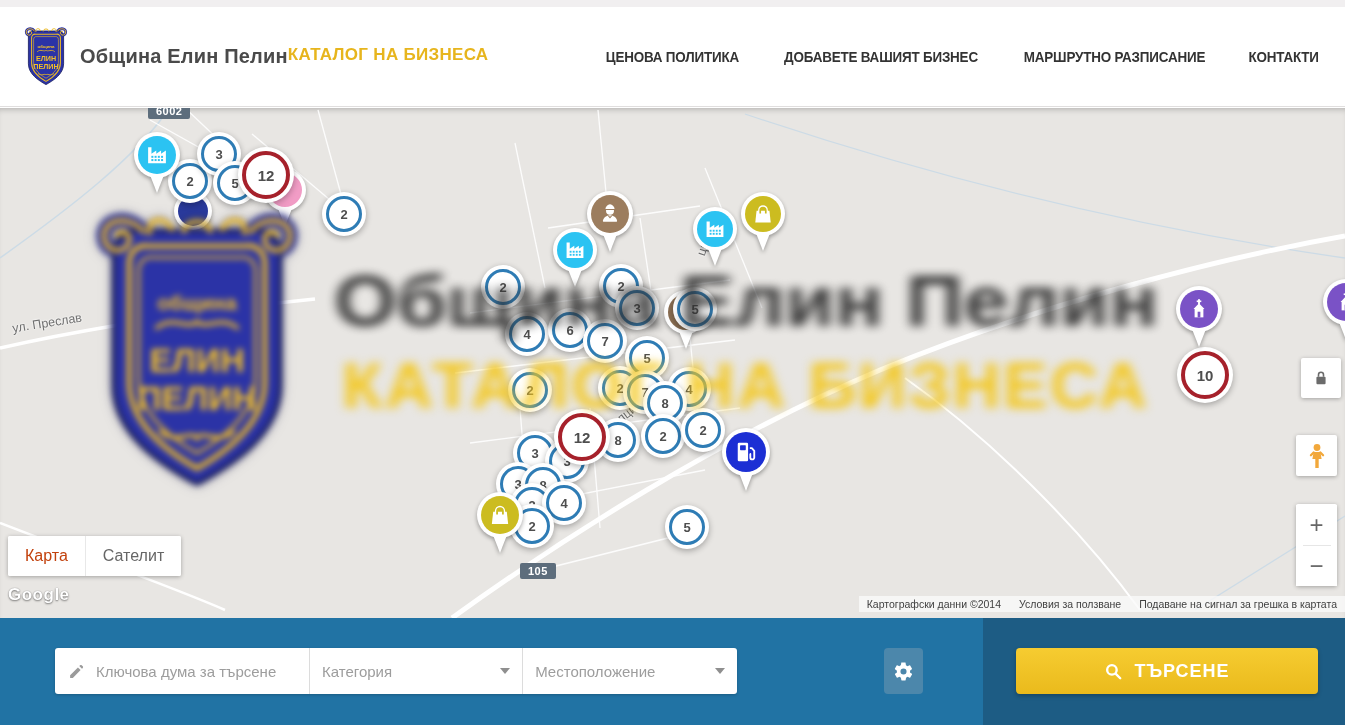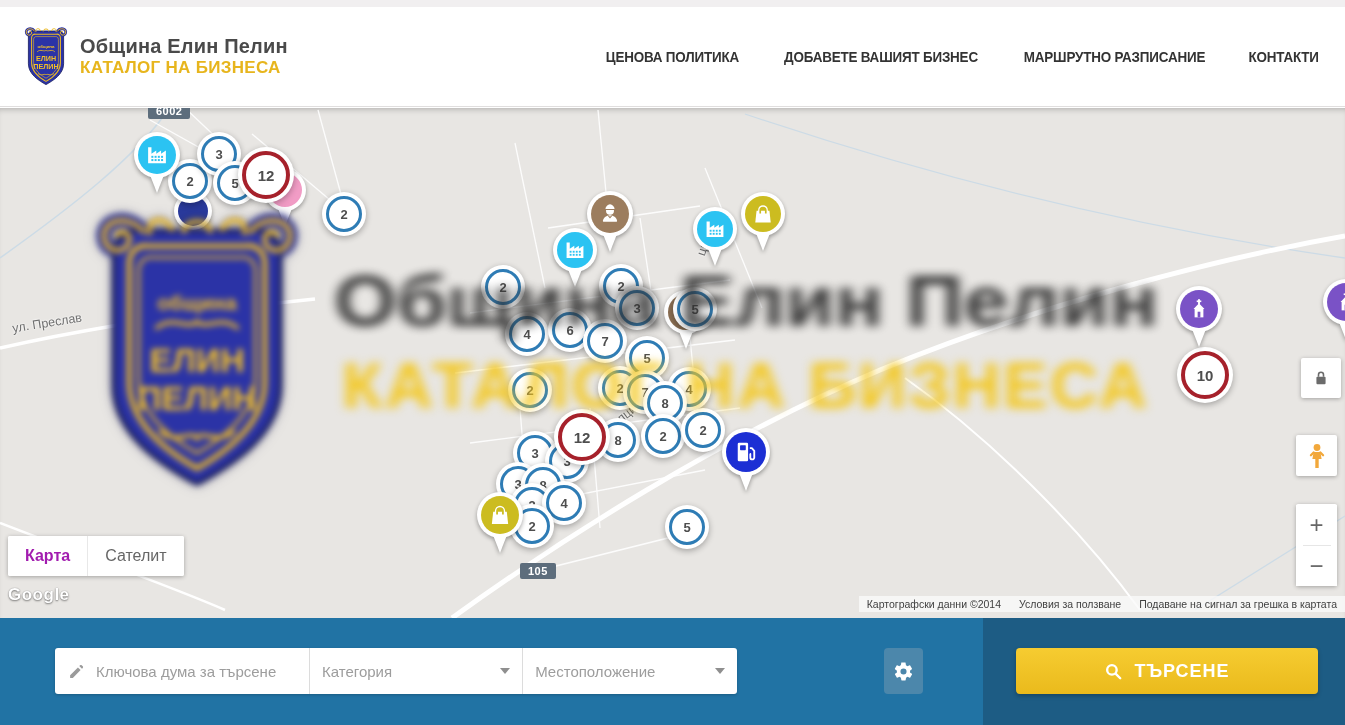--- a/index.html
+++ b/index.html
@@ -5,21 +5,21 @@
   html,body{margin:0;padding:0;}
   .page{position:relative;width:1345px;height:725px;overflow:hidden;background:#fff;
         font-family:"Liberation Sans",sans-serif;}
 
   
   .top-strip{position:absolute;left:0;top:0;width:100%;height:7px;background:#f1eff0;}
   .header{position:absolute;left:0;top:7px;width:100%;height:100px;background:#fff;
           border-bottom:1px solid #e0dede;display:flex;align-items:center;justify-content:space-between;
           box-sizing:border-box;padding:0 25px 0 22px;z-index:30;}
   .brand{display:flex;align-items:center;gap:10px;}
-  .brand-text{display:flex;flex-direction:column;line-height:1.15;}
+  .brand-text{display:flex;flex-direction:row;line-height:1.15;}
   .brand-title{font-size:20px;font-weight:bold;color:#4a4a4a;letter-spacing:.2px;}
   .brand-sub{font-size:17px;font-weight:bold;color:#e7b51d;letter-spacing:.3px;}
   .nav{display:flex;align-items:center;gap:38px;}
   .nav-item{font-size:14px;font-weight:bold;color:#333;letter-spacing:-.2px;cursor:pointer;
             transform:scaleX(.96);white-space:nowrap;}
 
   
   .map{position:absolute;left:0;top:108px;width:1345px;height:510px;background:#e8e6e3;overflow:hidden;
        box-shadow:inset 0 5px 6px -4px rgba(0,0,0,.25);}
   .roads{position:absolute;left:0;top:0;}
@@ -49,21 +49,21 @@
   .wm-title{position:absolute;left:334px;top:152px;font-size:72px;font-weight:bold;color:#2f2f2f;
             white-space:nowrap;filter:blur(5px);transform:scaleX(1.12);transform-origin:left top;opacity:.96;}
   .wm-sub{position:absolute;left:342px;top:240px;font-size:65px;font-weight:bold;color:#f3c71e;
           letter-spacing:2.5px;white-space:nowrap;filter:blur(5px);transform:scaleX(1.02);transform-origin:left top;}
 
   
   .maptype{position:absolute;left:8px;top:428px;display:flex;background:#fff;border-radius:2px;
            box-shadow:0 1px 4px rgba(0,0,0,.3);z-index:8;}
   .maptype button{border:none;background:#fff;height:40px;font-family:"Liberation Sans",sans-serif;
                   font-size:16px;cursor:pointer;padding:0 17px;}
-  .maptype .active{font-weight:bold;color:#a21caf;border-radius:2px 0 0 2px;}
+  .maptype .active{font-weight:normal;color:#c2410c;border-radius:2px 0 0 2px;}
   .maptype .inactive{color:#666;border-left:1px solid #e8e8e8;border-radius:0 2px 2px 0;}
   .google-logo{position:absolute;left:8px;top:477px;font-size:17px;font-weight:bold;color:#fff;
                letter-spacing:.5px;text-shadow:0 1px 2px rgba(0,0,0,.45),0 0 1px rgba(0,0,0,.4);z-index:8;}
   .attribution{position:absolute;right:0;bottom:6px;background:rgba(250,250,250,.78);padding:2px 8px;
                display:flex;gap:18px;z-index:8;}
   .attribution span{font-size:10.5px;color:#3f3f3f;white-space:nowrap;}
   .ctl{position:absolute;background:#fff;border-radius:2px;box-shadow:0 1px 4px rgba(0,0,0,.3);z-index:8;
        display:flex;align-items:center;justify-content:center;}
   #lock-ctl{left:1301px;top:250px;width:40px;height:40px;}
   #pegman-ctl{left:1296px;top:327px;width:41px;height:41px;cursor:grab;}

